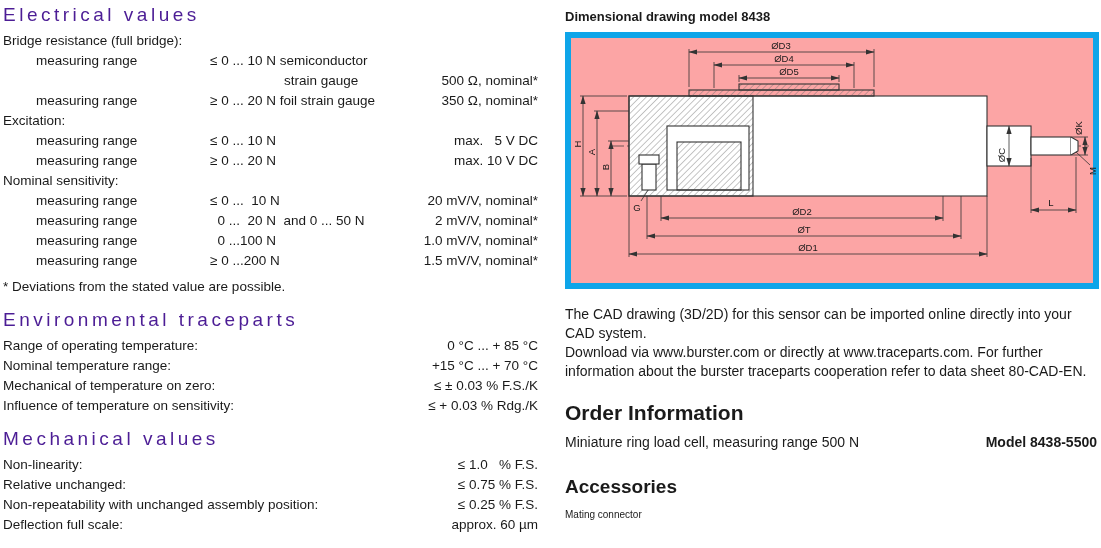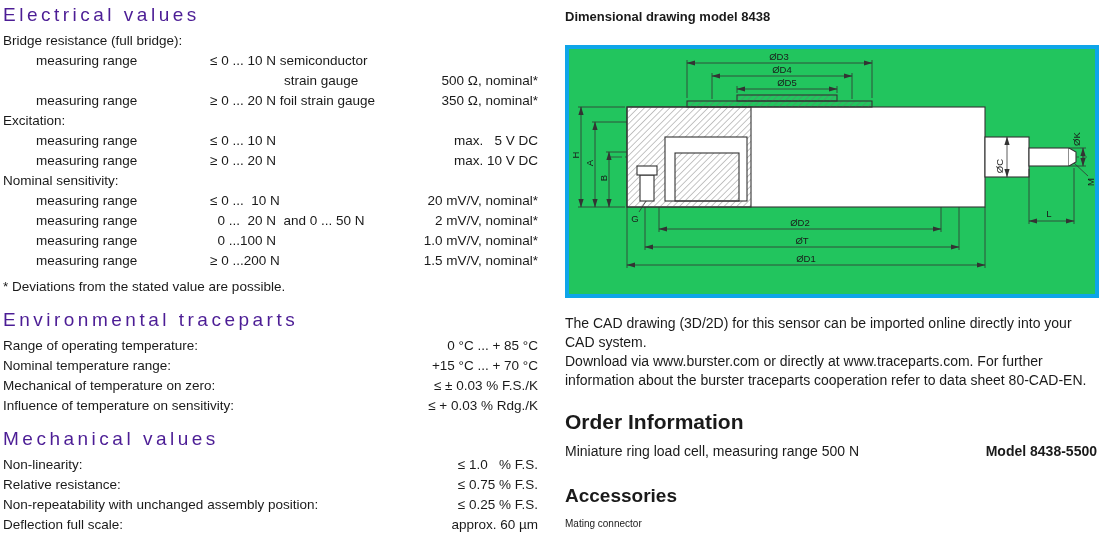--- a/index.html
+++ b/index.html
@@ -16,21 +16,21 @@
 
   .trow{display:flex;font-size:13.5px;line-height:20px}
   .trow span{white-space:pre}
   .trow .val{margin-left:auto;text-align:left;padding-right:5px}
   .mrow{padding-left:33px}
   .mrow .lbl{width:174px;flex:none}
   .sgrow{padding-left:281px}
   .foot{font-size:13.5px;line-height:20px;margin:6px 0 2px}
 
   .dtitle{font-size:13px;font-weight:700;margin-top:6px}
-  .dframe{margin-top:21px;border:4px solid #0ea5e9;height:245px;background:#22c55e}
+  .dframe{margin-top:8px;border:6px solid #0ea5e9;height:245px;background:#fca5a5}
   .cadb{font-size:14px;font-weight:400;line-height:19px;margin:16px 0 0 0}
   .cadt{font-size:14px;line-height:19px;margin:0}
   .ohead{font-size:21px;font-weight:700;margin:20px 0 0 0}
   .orow{display:flex;font-size:14px;margin-top:9px}
   .orow .model{margin-left:auto;font-weight:700;padding-right:2px;white-space:pre}
   .ahead{font-size:19px;font-weight:700;margin:26px 0 0 0}
   .acc{font-size:10px;margin-top:11px}
 </style>
 </head>
 <body>
@@ -115,21 +115,21 @@
       <span>Influence of temperature on sensitivity:</span>
       <span class="val">≤ + 0.03 % Rdg./K</span>
     </div>
 
     <div class="ls-head mt">Mechanical values</div>
     <div class="trow">
       <span>Non-linearity:</span>
       <span class="val">≤ 1.0   % F.S.</span>
     </div>
     <div class="trow">
-      <span>Relative resistance:</span>
+      <span>Relative unchanged:</span>
       <span class="val">≤ 0.75 % F.S.</span>
     </div>
     <div class="trow">
       <span>Non-repeatability with unchanged assembly position:</span>
       <span class="val">≤ 0.25 % F.S.</span>
     </div>
     <div class="trow">
       <span>Deflection full scale:</span>
       <span class="val">approx. 60 µm</span>
     </div>

